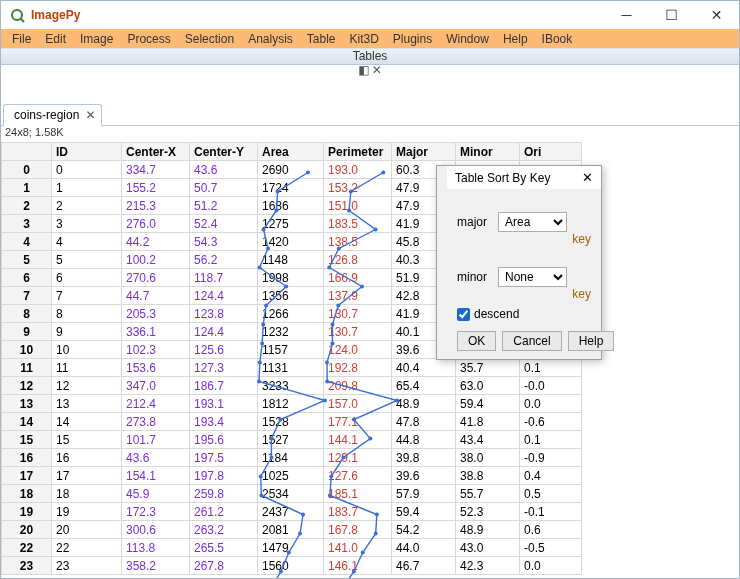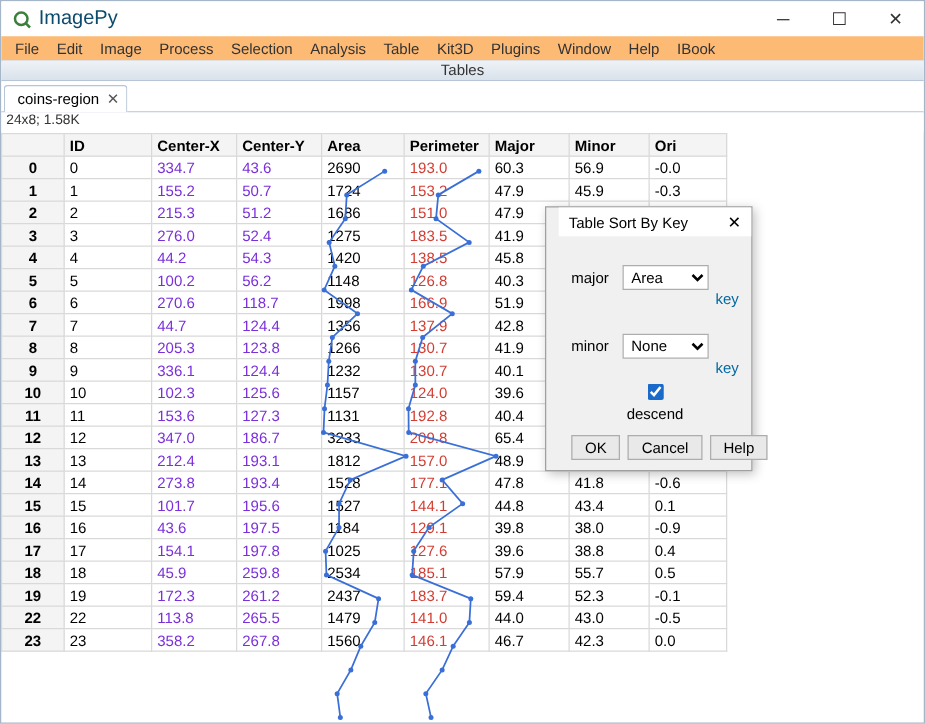--- a/index.html
+++ b/index.html
@@ -1,26 +1,26 @@
 <!DOCTYPE html>
 <html><head>
 <meta charset="utf-8">
 <style>
 * { box-sizing: border-box; margin: 0; padding: 0; font-family: "Segoe UI", Tahoma, sans-serif; font-size: 12px; }
 body { width: 740px; height: 579px; background: #fff; display: flex; flex-direction: column; border: 1px solid #a5b6c9; overflow: hidden; position: relative; }
 .titlebar { height: 28px; display: flex; align-items: center; padding: 0 0 0 8px; background: #fff; }
 .titlebar .logo { width: 16px; height: 16px; margin-right: 6px; }
-.titlebar .title { flex: 1; font-size: 16px; color: #0c4a6e; }
+.titlebar .title { flex: 1; font-size: 12px; color: #c2410c; font-weight: bold; }
 .titlebar .win-btns { display: flex; height: 100%; }
 .titlebar .win-btn { width: 45px; display: flex; align-items: center; justify-content: center; color: #333; font-size: 14px; }
 .menubar { height: 20px; display: flex; align-items: center; padding: 0 4px; background: #fdba74; border-bottom: 1px solid #e0e0e0; }
 .menubar .menu-item { padding: 0 7px; color: #333; }
 .dockbar { height: 16px; background: linear-gradient(#eef2f7, #d9e1ea); border-bottom: 1px solid #b7c5d6; display: flex; align-items: center; padding: 0 4px; color: #333; font-size: 11px; justify-content: space-between; flex-direction: column; }
 .dockbar .dock-icons { display: flex; gap: 2px; font-size: 10px; color: #555; }
-.tabbar { height: 25px; display: flex; align-items: flex-start; padding: 3px 0 0 2px; background: #fff; border-bottom: 1px solid #b7c5d6; }
+.tabbar { height: 25px; display: flex; align-items: flex-start; padding: 3px 0 0 2px; background: #fff; border-bottom: 1px solid #b7c5d6; margin-top: 36px; }
 .tab { display: flex; align-items: center; padding: 3px 6px 3px 10px; border: 1px solid #b7c5d6; border-bottom: 1px solid #fff; margin-bottom: -1px; background: #fff; border-radius: 3px 3px 0 0; }
 .tab .tab-close { margin-left: 6px; font-size: 12px; color: #555; }
 .statusrow { height: 16px; padding: 0 4px; font-size: 11px; color: #333; background: #fff; }
 .table-wrap { flex: 1; overflow: auto; position: relative; }
 table { border-collapse: collapse; width: auto; }
 th, td { border: 1px solid #d9d9d9; padding: 1px 4px; height: 18px; white-space: nowrap; }
 th { background: #f4f4f4; font-weight: bold; text-align: left; }
 th.rowhead { width: 50px; }
 th.col-id { width: 70px; }
 th.col-x { width: 68px; }
@@ -35,23 +35,23 @@
 td.cx, td.cy { color: #7a2fdb; }
 td.area, td.major, td.minor, td.ori { color: #000; }
 td.perim { color: #d13d33; }
 svg.overlay { position: absolute; top: 20px; left: 0; pointer-events: none; }
 .dialog { position: absolute; top: 164px; left: 435px; width: 166px; background: #f0f0f0; border: 1px solid #a0a0a0; box-shadow: 2px 2px 8px rgba(0,0,0,0.25); padding-left: 10px; }
 .dialog .dlg-title { display: flex; justify-content: space-between; align-items: center; padding: 4px 8px; background: #fff; }
 .dialog .dlg-close { font-size: 13px; }
 .dialog .dlg-body { padding: 8px 10px; }
 .dlg-row { display: flex; align-items: center; gap: 5px; margin-bottom: 6px; }
 .dlg-row label { width: 36px; color: #000; }
-.dlg-row .suffix { color: #0369a1; margin-top: 35px; }
+.dlg-row .suffix { color: #a16207; margin-top: 35px; }
 .dlg-row select { flex: 1; height: 20px; border: 1px solid #adadad; background: #fff; font-size: 12px; padding: 0 2px; }
-.chk-row { margin: 0 0 10px 0; display: flex; align-items: center; gap: 4px; flex-direction: column; }
+.chk-row { margin: 0 0 10px 0; display: flex; align-items: center; gap: 4px; }
 .chk-row input { accent-color: #1a6bc9; }
 .dlg-btns { display: flex; gap: 6px; justify-content: flex-start; }
 .dlg-btns button { padding: 2px 10px; border: 1px solid #adadad; background: #e9e9e9; }
 </style>
 </head>
 <body>
 
 <div class="titlebar">
   <span class="logo">
     <svg width="16" height="16">
@@ -327,20 +327,31 @@
         <tr>
           <td class="rowhead">19</td>
           <td class="id">19</td>
           <td class="cx">172.3</td>
           <td class="cy">261.2</td>
           <td class="area">2437</td>
           <td class="perim">183.7</td>
           <td class="major">59.4</td>
           <td class="minor">52.3</td>
           <td class="ori">-0.1</td>
+        </tr>
+        <tr>
+          <td class="rowhead">20</td>
+          <td class="id">20</td>
+          <td class="cx">300.6</td>
+          <td class="cy">263.2</td>
+          <td class="area">2081</td>
+          <td class="perim">167.8</td>
+          <td class="major">54.2</td>
+          <td class="minor">48.9</td>
+          <td class="ori">0.6</td>
         </tr>
         <tr>
           <td class="rowhead">22</td>
           <td class="id">22</td>
           <td class="cx">113.8</td>
           <td class="cy">265.5</td>
           <td class="area">1479</td>
           <td class="perim">141.0</td>
           <td class="major">44.0</td>
           <td class="minor">43.0</td>

